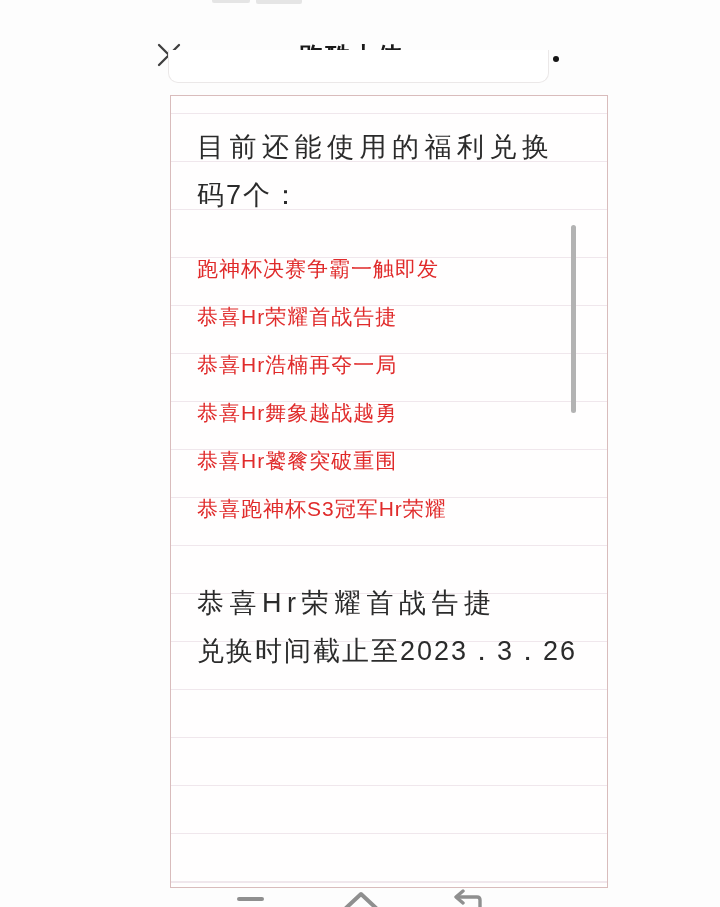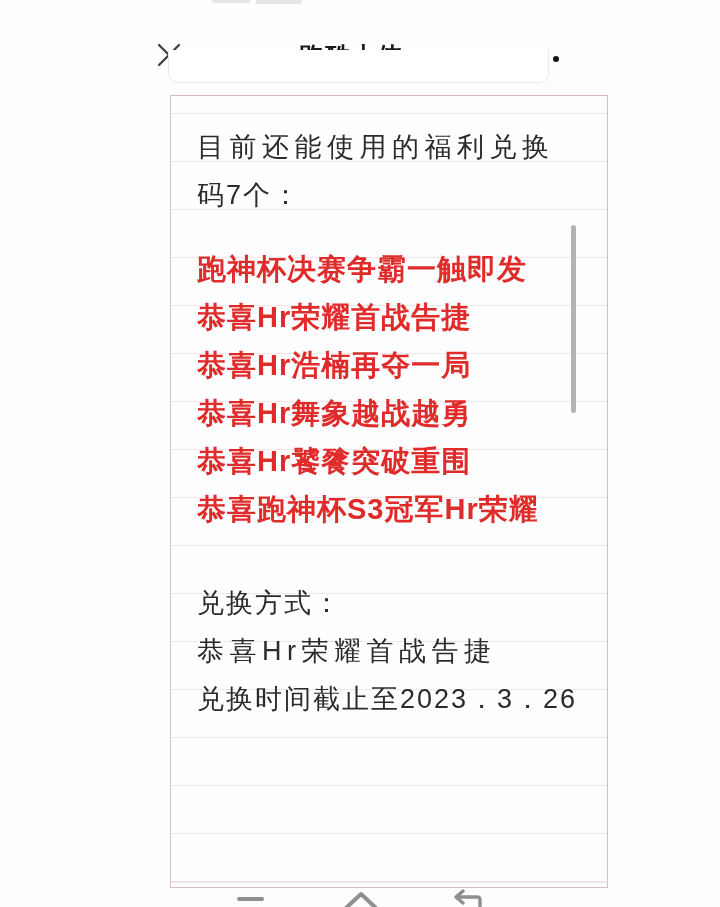--- a/index.html
+++ b/index.html
@@ -44,21 +44,21 @@
     background-image:repeating-linear-gradient(
       to bottom,
       transparent 0px, transparent 17px,
       rgba(222,203,215,0.45) 17px, rgba(222,203,215,0.45) 18.5px,
       transparent 18.5px, transparent 48px);
   }
   .note-body{padding:27px 14px 0 26px;}
   .ln{height:48px;line-height:48px;font-size:27px;color:var(--ink);
       letter-spacing:2px;white-space:nowrap;}
   .ln.black-wide{letter-spacing:5.5px;}
-  .ln.red{color:var(--red);font-weight:700;font-size:29px;letter-spacing:1px;}
+  .ln.red{color:var(--red);font-weight:400;font-size:21px;letter-spacing:1px;}
   .ln.gap-sm{height:26px;}
   .ln.gap-lg{height:46px;}
 
   
   .scrollbar{
     position:absolute;left:571px;top:225px;width:5px;height:188px;
     background:var(--scrollbar);border-radius:3px;cursor:pointer;
   }
 
   
@@ -95,21 +95,20 @@
       <div class="ln black-wide">目前还能使用的福利兑换</div>
       <div class="ln black">码7个：</div>
       <div class="ln gap-sm"></div>
       <div class="ln red">跑神杯决赛争霸一触即发</div>
       <div class="ln red">恭喜Hr荣耀首战告捷</div>
       <div class="ln red">恭喜Hr浩楠再夺一局</div>
       <div class="ln red">恭喜Hr舞象越战越勇</div>
       <div class="ln red">恭喜Hr饕餮突破重围</div>
       <div class="ln red">恭喜跑神杯S3冠军Hr荣耀</div>
       <div class="ln gap-lg"></div>
-      <div class="ln black">兑换方式：</div>
       <div class="ln black-wide">恭喜Hr荣耀首战告捷</div>
       <div class="ln black">兑换时间截止至2023．3．26</div>
     </div>
 </div>
 
 <div class="scrollbar"></div>
 
 <div class="nav-minimize"></div>
 <div class="nav-chevron">
   <svg width="38" height="22" viewBox="0 0 38 22">

